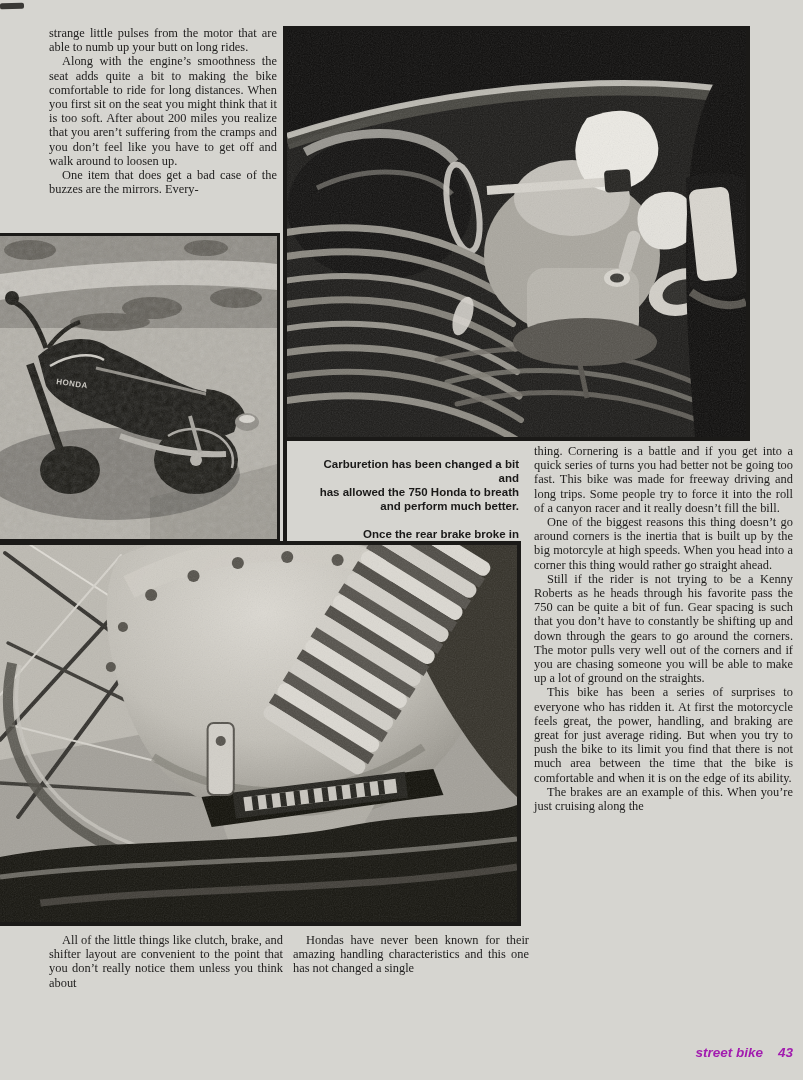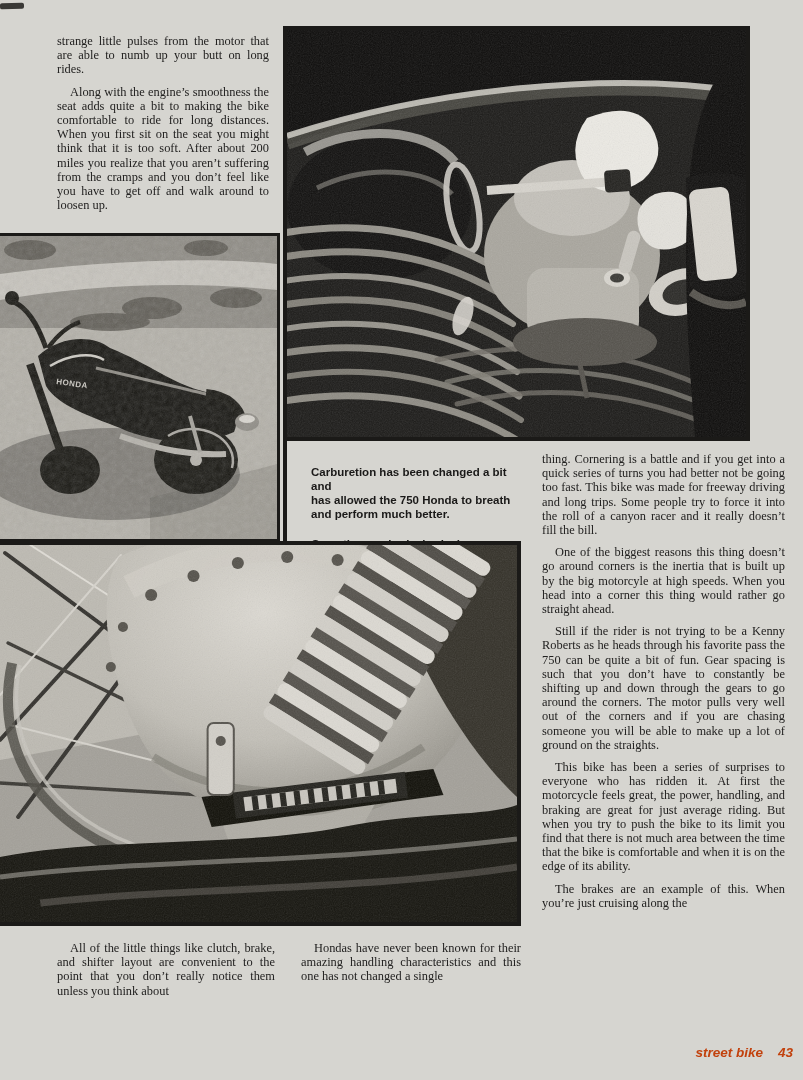--- a/index.html
+++ b/index.html
@@ -2,39 +2,39 @@
 <html><head>
 <meta charset="utf-8">
 <style>
   html,body { margin:0; padding:0; background:#d6d5d0; }
   .page {
     position:relative; width:803px; height:1080px; overflow:hidden;
     background:#d6d5d0; font-family:"Liberation Serif", serif; color:#222120;
   }
   
   .bodytext { position:absolute; font-size:12.4px; line-height:14.2px; }
-  .bodytext p { margin:8px; text-align:justify; text-align-last:left; }
+  .bodytext p { margin:0; text-align:justify; text-align-last:left; }
   .bodytext p.ind { text-indent:13px; }
   
   .photo { position:absolute; margin:0; background:#141312; }
   .photo svg { display:block; width:100%; height:100%; }
   .photo.engine { left:283px; top:26px;  width:467px; height:415px; border:4px solid #1b1a18; border-sizing:border-box; box-sizing:border-box; }
   .photo.bike   { left:0;     top:233px; width:280px; height:309px; border:3px solid #1b1a18; border-left:none; box-sizing:border-box; }
   .photo.brake  { left:0;     top:541px; width:521px; height:385px; border:4px solid #1b1a18; border-left:none; box-sizing:border-box; }
   .vrule { position:absolute; left:283px; top:437px; width:4px; height:108px; background:#1b1a18; }
   
   .captions { position:absolute; left:295px; top:449px; width:232px;
     font-family:"Liberation Sans", sans-serif; font-weight:bold;
     font-size:11.5px; line-height:14px; color:#1a1918; }
-  .captions p { margin:16px; white-space:pre-line; }
+  .captions p { margin:8px; white-space:pre-line;text-align:right; }
   .captions p + p { margin-top:14px; }
   
   .folio { position:absolute; left:534px; top:1045px; width:259px; text-align:right;
     font-family:"Liberation Sans", sans-serif; font-style:italic; font-weight:bold;
-    font-size:13.5px; color:#c2410c; }
+    font-size:13.5px; color:#a21caf; }
   .folio .pg { margin-left:15px; }
   .artifact { position:absolute; left:0; top:3px; width:24px; height:6px;
     background:#3a3936; border-radius:2px; transform:rotate(-2deg); }
 </style>
 </head>
 <body>
 
 <svg width="0" height="0" style="position:absolute" aria-hidden="true">
   <defs>
     <filter id="grain" x="0" y="0" width="100%" height="100%">
@@ -48,20 +48,21 @@
   </defs>
 </svg>
 
 <div class="page">
 
   <div class="artifact"></div>
 
   <section class="bodytext" style="left:49px; top:26px; width:228px;">
     <p>strange little pulses from the motor that are able to numb up your butt on long rides.</p>
     <p class="ind">Along with the engine’s smoothness the seat adds quite a bit to making the bike comfortable to ride for long distances. When you first sit on the seat you might think that it is too soft. After about 200 miles you realize that you aren’t suffering from the cramps and you don’t feel like you have to get off and walk around to loosen up.</p>
+    <p class="ind">One item that does get a bad case of the buzzes are the mirrors. Every-</p>
   </section>
 
   <figure class="photo engine">
     <svg viewBox="0 0 459 407" preserveAspectRatio="none">
       <rect width="459" height="407" fill="#1c1b19"></rect>
       <path d="M0 0 H459 V62 C360 38 170 52 0 115 Z" fill="#0d0c0b"></path>
       <path d="M0 112 C140 66 320 44 459 68" stroke="#6a675f" stroke-width="15" fill="none" opacity="0.55"></path>
       <path d="M0 106 C140 60 320 40 459 62" stroke="#c9c6bf" stroke-width="6" fill="none" opacity="0.9"></path>
       <g>
         <ellipse cx="92" cy="178" rx="92" ry="72" fill="#11100f"></ellipse>

